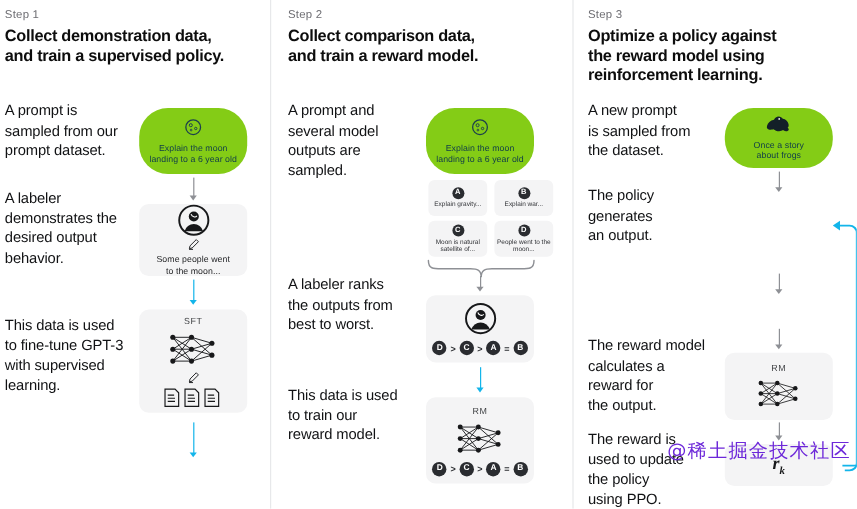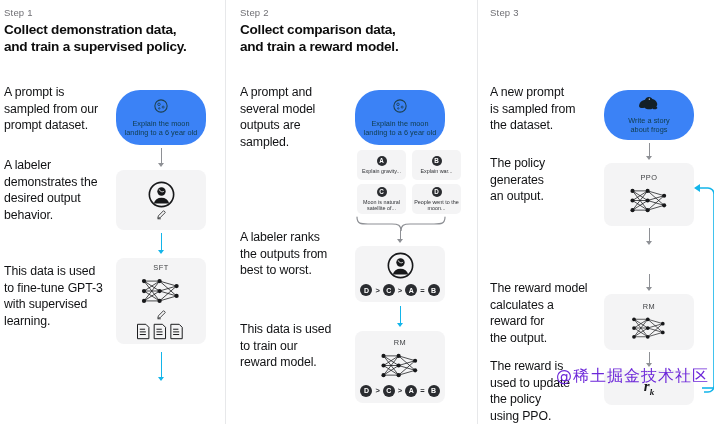--- a/index.html
+++ b/index.html
@@ -31,21 +31,21 @@
     position:absolute;font-size:12.3px;line-height:16.6px;color:#111214;
     letter-spacing:-.1px;
   }
 
   
   .card{
     position:absolute;border-radius:8px;box-sizing:border-box;
     display:flex;flex-direction:column;align-items:center;justify-content:center;
   }
   .card-grey{background:#f4f4f5;}
-  .card-blue{background:#3b82f6;border-radius:24px;}
+  .card-blue{background:#84cc16;border-radius:24px;}
   .card-cap{
     font-size:7.3px;line-height:9.4px;text-align:center;color:#1c1d1f;
     padding:0 5px;letter-spacing:.05px;
   }
   .card-cap.blue{color:#0f3b4a;}
   .tag{
     font-size:7.4px;color:#3d3f42;letter-spacing:.5px;margin-bottom:2px;
   }
 
   
@@ -140,20 +140,24 @@
           <path d="M8.6 33.5a11.8 11.8 0 0 1 22.8 0" fill="#17181a"></path>
           <path d="M16.6 12.5c1.2 3.6 5.6 4.6 7.2 2.2" fill="none" stroke="#ffffff" stroke-width="1.3"></path>
         </svg>
       </span>
       <span style="margin-top:1px;">
         <svg width="11" height="11" viewBox="0 0 24 24">
           <path d="M16.5 3.6l3.9 3.9L9.1 18.8l-5.2 1.3 1.3-5.2z" fill="none" stroke="#17181a" stroke-width="1.7"></path>
           <path d="M3.4 21.4h7.2" stroke="#17181a" stroke-width="1.7"></path>
         </svg>
       </span>
+      <div class="card-cap" style="margin-top:2px;">
+        <span>Some people went</span><br>
+        <span>to the moon...</span>
+      </div>
     </div>
 
     <div class="arrow cyan" style="left:161px;top:233px;height:22px;">
       <div class="shaft" style="height:18px;"></div>
         <div class="head" style="top:17px;"></div>
     </div>
 
     <div class="card card-grey" style="left:116px;top:258px;width:90px;height:86px;">
       <div class="tag">SFT</div>
       <span>
@@ -321,20 +325,25 @@
         <div class="rop">&gt;</div>
         <div class="rb">A</div>
         <div class="rop">=</div>
         <div class="rb">B</div>
       </div>
     </div>
   </div>
 
   <div class="col col3">
     <div class="step-label" style="left:12px;top:7px;">Step 3</div>
+    <div class="step-title" style="left:12px;top:22px;">
+      <span>Optimize a policy against</span><br>
+      <span>the reward model using</span><br>
+      <span>reinforcement learning.</span>
+    </div>
 
     <div class="body-text" style="left:12px;top:84px;white-space:pre-line;">A new prompt
 is sampled from
 the dataset.</div>
     <div class="body-text" style="left:12px;top:155px;white-space:pre-line;">The policy
 generates
 an output.</div>
     <div class="body-text" style="left:12px;top:280px;white-space:pre-line;">The reward model
 calculates a
 reward for
@@ -347,55 +356,30 @@
     <div class="card card-blue" style="left:126px;top:90px;width:90px;height:50px;">
       <span>
         <svg width="22" height="15" viewBox="0 0 34 22">
           <path d="M5 18c-2.5 0-4-2-3.2-4.6C2.8 9.3 6 6 10.8 5.3c1-2.6 3.3-4.3 6-4.3 2.3 0 4.3 1.2 5.4 3.1
                    3.6.6 6.4 3.2 7.3 6.5.5 2 .2 3.8-1.1 5 .9.6 1.4 1.3 1.4 2.1 0 1.5-1.6 2.3-3.6 2.3
                    -1.6 0-2.9-.5-3.5-1.4-1.4.9-3.2 1.4-5.2 1.4-3 0-5.6-1-7.2-2.6C9.3 17.6 7.3 18 5 18z" fill="#132028"></path>
           <circle cx="17.5" cy="4.2" r="1.1" fill="#ffffff"></circle>
         </svg>
       </span>
       <div class="card-cap blue" style="margin-top:5px;">
-        <span>Write a story</span><br>
+        <span>Once a story</span><br>
         <span>about frogs</span>
       </div>
     </div>
 
     <div class="arrow" style="left:171px;top:143px;height:18px;">
       <div class="shaft" style="height:14px;"></div>
         <div class="head" style="top:13px;"></div>
     </div>
 
-    <div class="card card-grey" style="left:126px;top:163px;width:90px;height:63px;">
-      <div class="tag">PPO</div>
-      <span>
-        <svg width="50" height="33" viewBox="0 0 72 48">
-          <g stroke="#17181a" stroke-width="1.1" fill="none">
-            <path d="M12 10 L34 10 M12 10 L34 24 M12 10 L34 38
-                     M12 24 L34 10 M12 24 L34 24 M12 24 L34 38
-                     M12 38 L34 10 M12 38 L34 24 M12 38 L34 38
-                     M34 10 L58 17 M34 10 L58 31
-                     M34 24 L58 17 M34 24 L58 31
-                     M34 38 L58 17 M34 38 L58 31"></path>
-          </g>
-          <g fill="#17181a">
-            <circle cx="12" cy="10" r="3"></circle>
-              <circle cx="12" cy="24" r="3"></circle>
-              <circle cx="12" cy="38" r="3"></circle>
-            <circle cx="34" cy="10" r="3"></circle>
-              <circle cx="34" cy="24" r="3"></circle>
-              <circle cx="34" cy="38" r="3"></circle>
-            <circle cx="58" cy="17" r="3"></circle>
-              <circle cx="58" cy="31" r="3"></circle>
-          </g>
-        </svg>
-      </span>
-    </div>
 
     <div class="arrow" style="left:171px;top:228px;height:18px;">
       <div class="shaft" style="height:14px;"></div>
         <div class="head" style="top:13px;"></div>
     </div>
 
 
     <div class="arrow" style="left:171px;top:274px;height:18px;">
       <div class="shaft" style="height:14px;"></div>
         <div class="head" style="top:13px;"></div>

